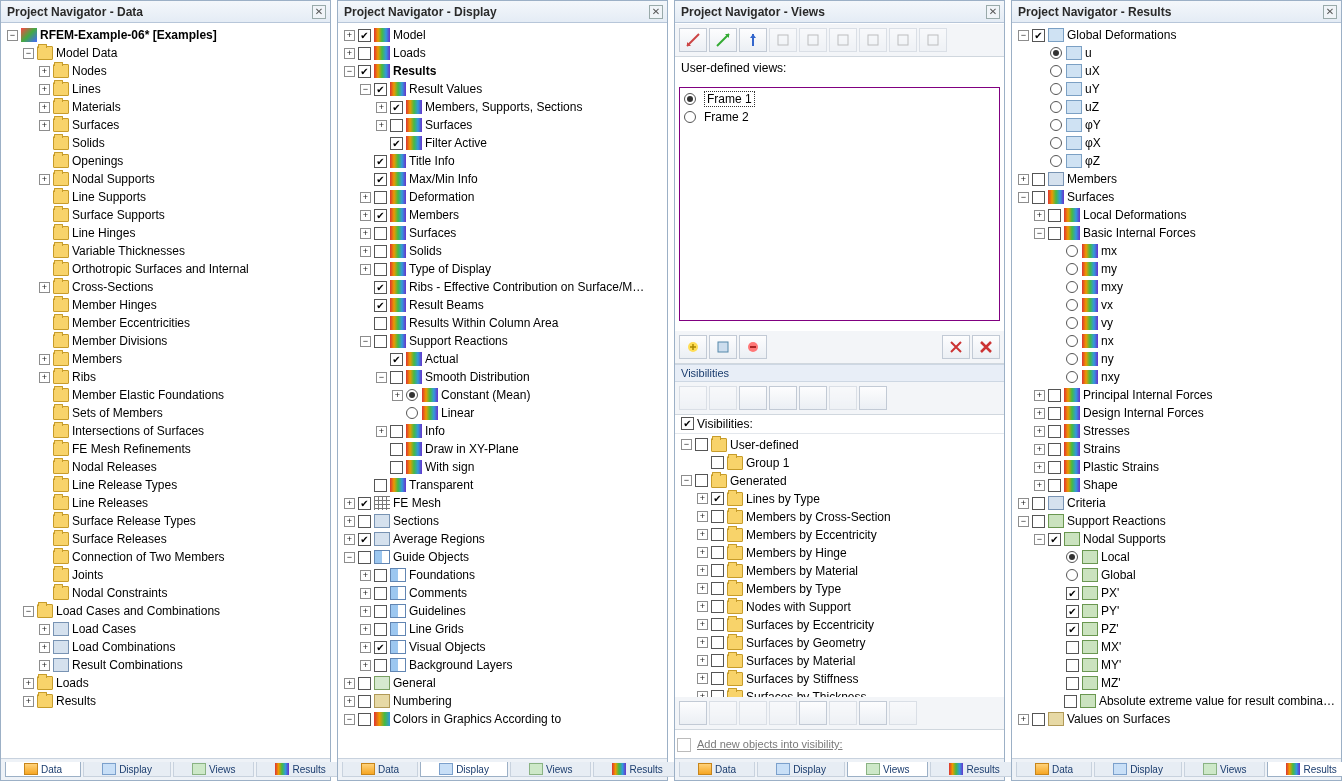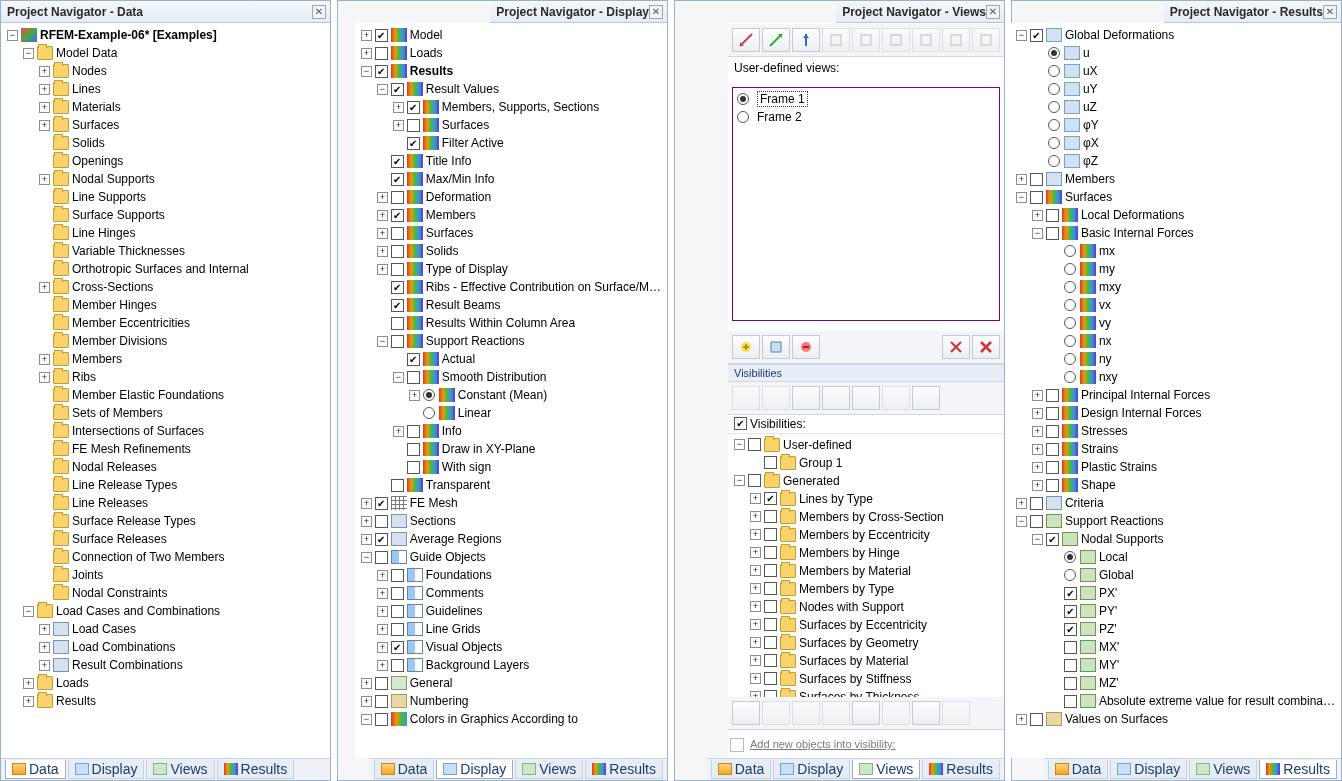--- a/index.html
+++ b/index.html
@@ -14,21 +14,21 @@
     height: 781px;
   }
   .panel {
     display: flex;
     flex-direction: column;
     border: 1px solid #9cb0c6;
     background: #f5f6f7;
     flex: 1;
     min-width: 0;
   }
-  .panel + .panel { margin-left: 6px; align-items: flex-end; }
+  .panel + .panel { margin-left: 6px; }
   .titlebar {
     display: flex;
     align-items: center;
     justify-content: space-between;
     background: linear-gradient(#f4f7fb,#e4ecf5);
     border-bottom: 1px solid #b7c6d9;
     padding: 2px 4px 2px 6px;
     height: 22px;
   }
   .titlebar .title { font-weight: bold; color:#2a2a2a; }
@@ -91,22 +91,22 @@
 
   
   .tabs {
     display:flex; align-items:center; gap:2px;
     background:#eef2f7; border-top:1px solid #c8d2de;
     padding:2px 4px; height:22px;
   }
   .tab {
     display:flex;align-items:center;gap:3px;
     border:1px solid #c8d2de;border-top:none;
-    padding:1px 6px; background:#e7edf4; color:#1a3c6e;
-    font-size:14px;
+    padding:1px 18px; background:#e7edf4; color:#1a3c6e;
+    font-size:10px;
   }
   .tab.active { background:#fff;border:1px solid #9cb0c6;border-top:none; }
   .tabicon { width:14px;height:12px; }
   .ti-data { background:linear-gradient(#ffd27a,#f6a623); border:1px solid #c7851a; }
   .ti-disp { background:#c8dff7;border:1px solid #7ba0cc; }
   .ti-views { background:#cde8c8;border:1px solid #8ab383; }
   .ti-results { background:linear-gradient(90deg,#d33,#e90,#4b4,#39d,#63c); }
 
   
   .toolbar {

